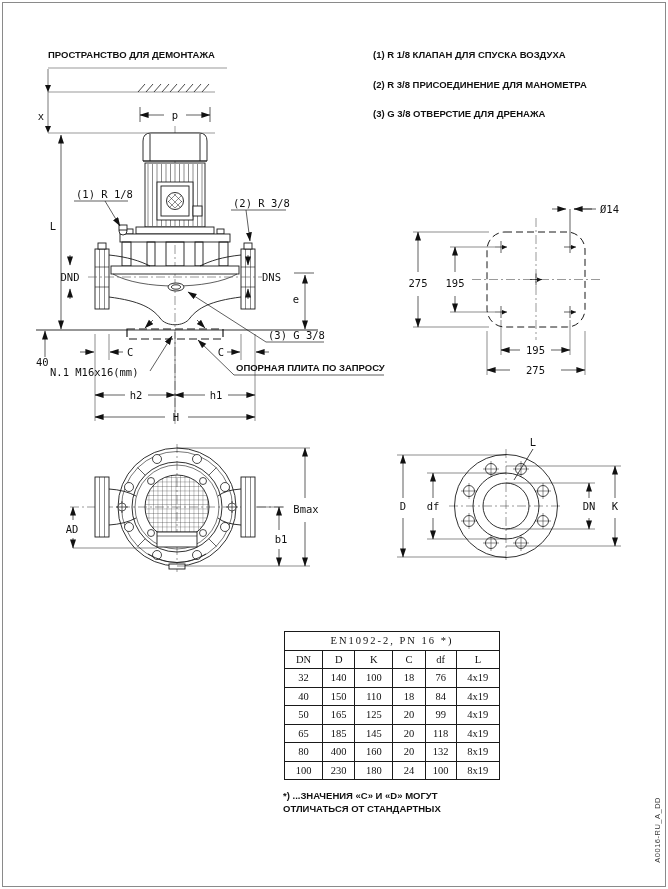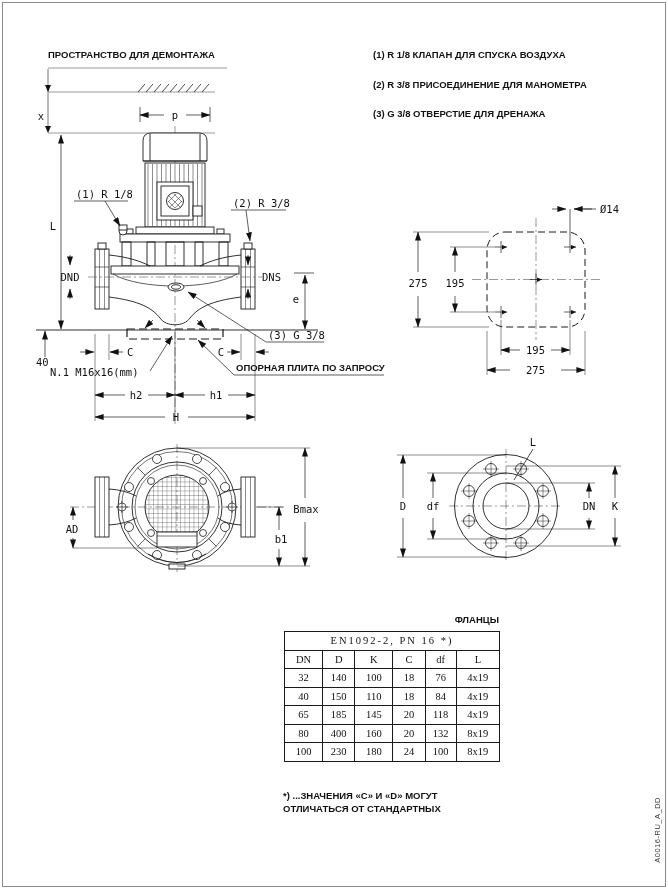--- a/index.html
+++ b/index.html
@@ -295,21 +295,20 @@
       <g stroke="none" fill="#101010">
         <text x="533" y="446" text-anchor="middle">L</text>
         <text x="403" y="510" text-anchor="middle">D</text>
         <text x="433" y="510" text-anchor="middle">df</text>
         <text x="589" y="510" text-anchor="middle">DN</text>
         <text x="615" y="510" text-anchor="middle">K</text>
       </g>
     </g>
   </svg>
 
-  <div class="abs blab" style="left:283px;top:614px;width:216px;text-align:right;">ФЛАНЦЫ</div>
 
   <table class="fl abs" style="left:284px;top:631px;width:216px;">
     <colgroup>
         <col style="width:38px">
         <col style="width:32px">
         <col style="width:38px">
         <col style="width:32px">
         <col style="width:31px">
         <col style="width:43px">
       </colgroup>
@@ -337,20 +336,28 @@
       </tr>
       <tr>
         <td>40</td>
           <td>150</td>
           <td>110</td>
           <td>18</td>
           <td>84</td>
           <td>4x19</td>
       </tr>
       <tr>
+        <td>50</td>
+          <td>165</td>
+          <td>125</td>
+          <td>20</td>
+          <td>99</td>
+          <td>4x19</td>
+      </tr>
+      <tr>
         <td>65</td>
           <td>185</td>
           <td>145</td>
           <td>20</td>
           <td>118</td>
           <td>4x19</td>
       </tr>
       <tr>
         <td>80</td>
           <td>400</td>

